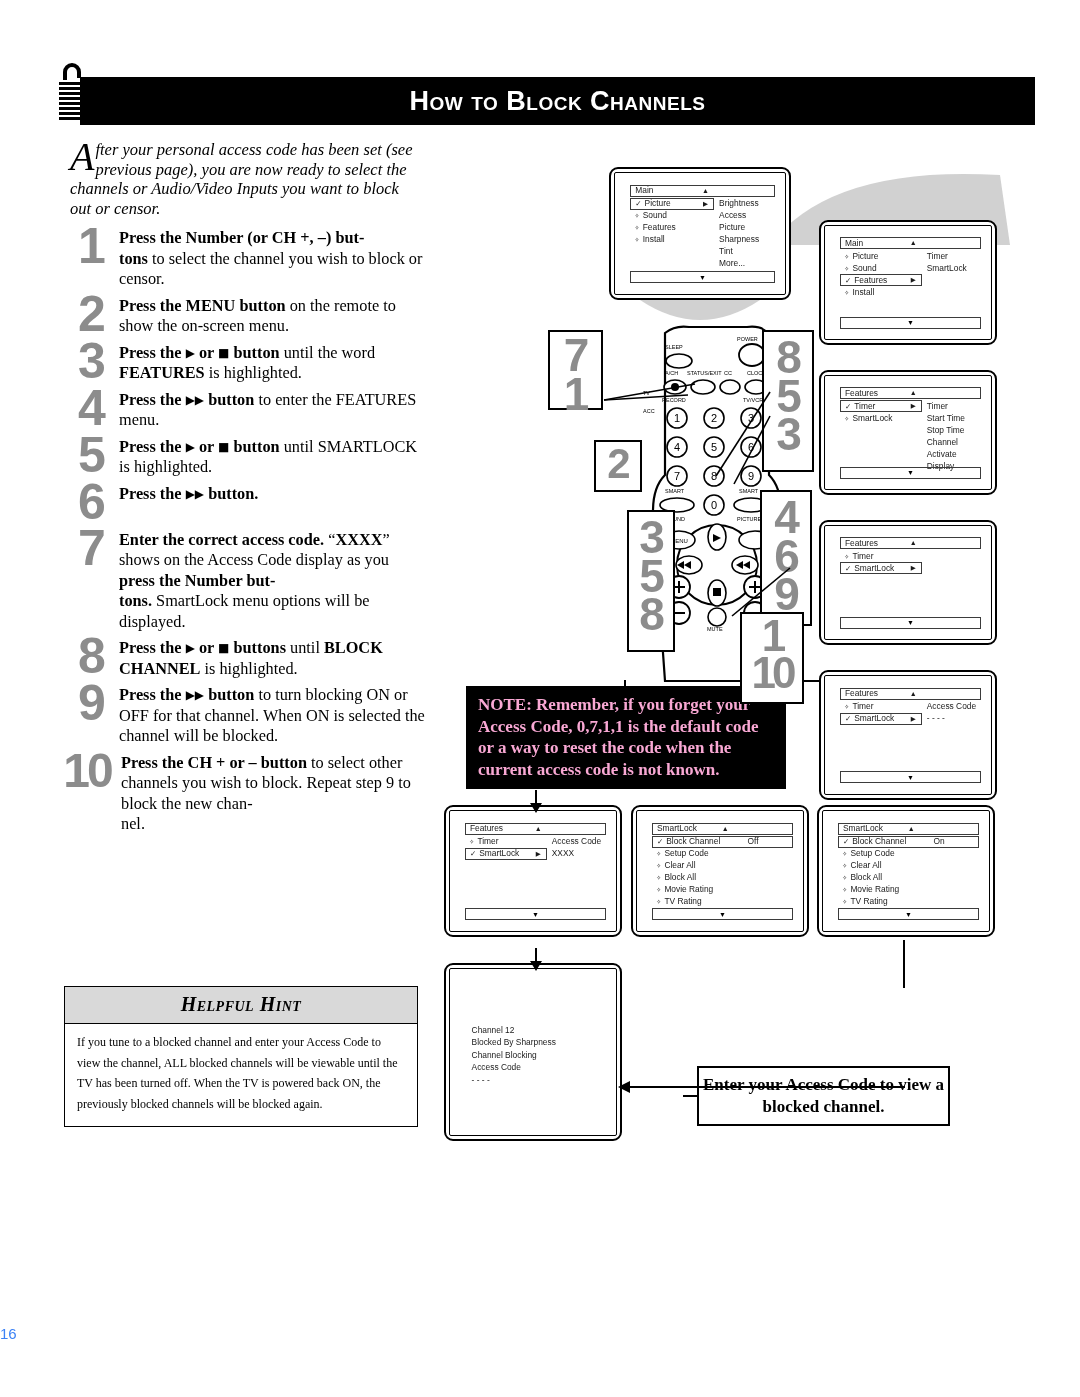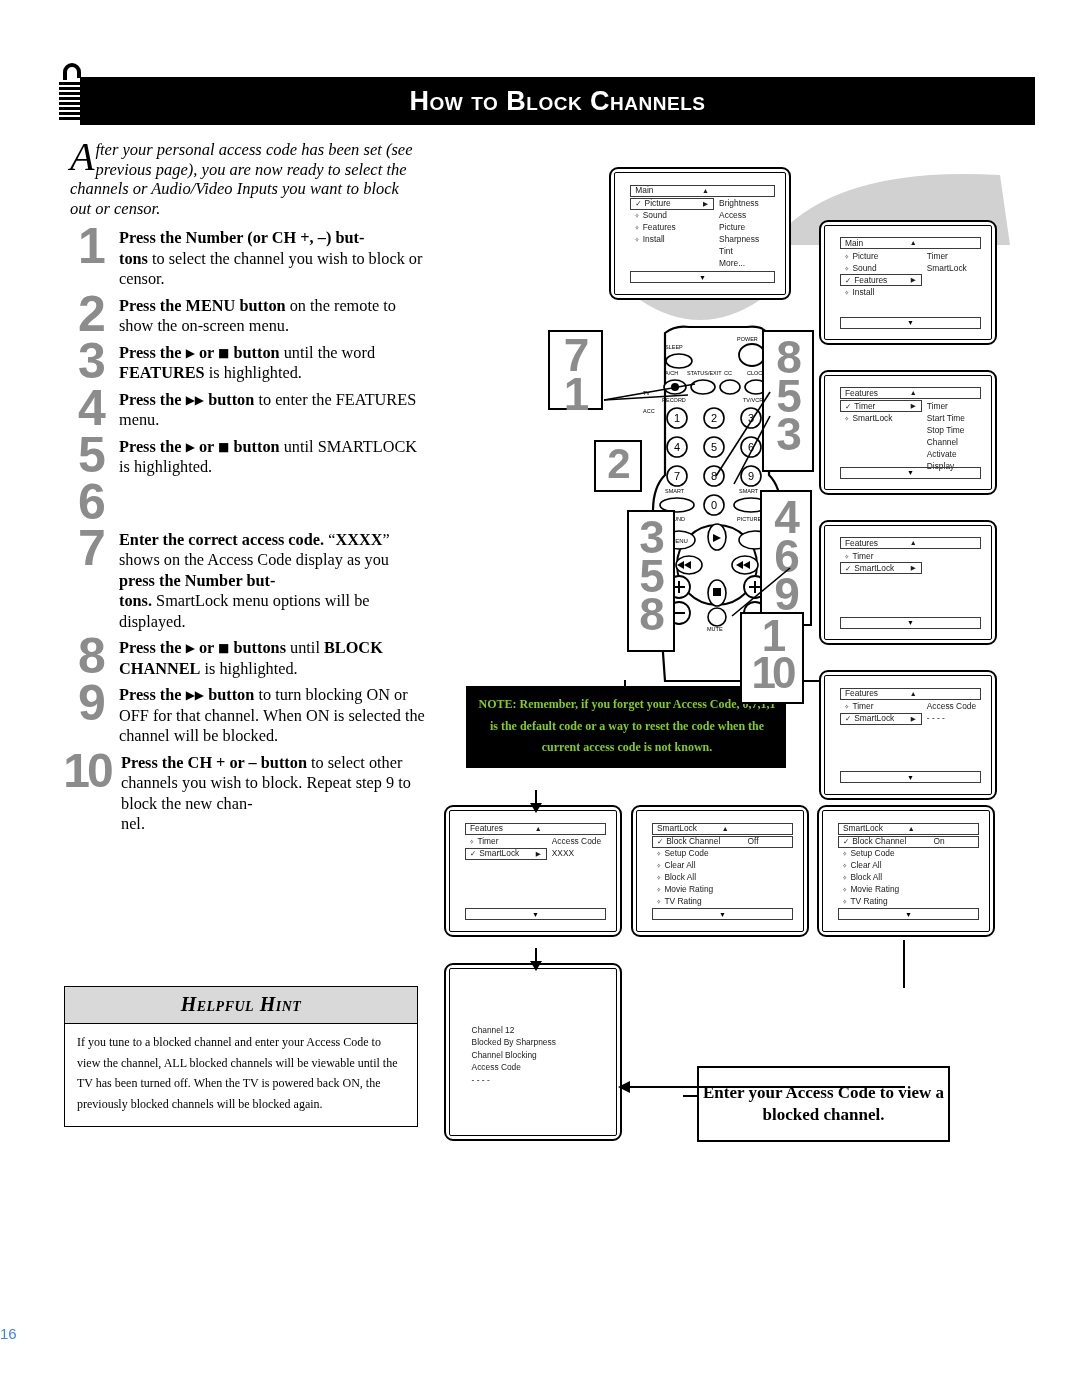--- a/index.html
+++ b/index.html
@@ -179,33 +179,32 @@
     left:13%;top:33%;
     font-family:"Liberation Sans", sans-serif;
     font-size:8.4px;
     line-height:12.5px;
     color:#1a1a1a;
   }
 
   
   .note-box{
     position:absolute;left:466px;top:686px;width:320px;
-    background:#000;color:#84cc16;
+    background:#000;color:#f9a8d4;
     font-family:"Liberation Serif", serif;
     font-weight:bold;
-    font-size:12px;
+    font-size:17px;
     line-height:21.5px;
     padding:8px 10px 9px 12px;
     box-sizing:border-box;
-    text-align:center;
   }
 
   
   .caption-box{
-    position:absolute;left:697px;top:1066px;width:253px;height:76px;
+    position:absolute;left:697px;top:1066px;width:253px;height:60px;
     border:2px solid #000;
     display:flex;align-items:center;justify-content:center;
     text-align:center;
     font-weight:bold;
     font-size:17px;
     line-height:22px;
     box-sizing:border-box;
   }
 
   
@@ -281,20 +280,21 @@
       <div class="step">
         <div class="step-num">4</div>
         <div class="step-body"><span class="b">Press the <span class="gl">▶▶</span> button</span> to enter the FEATURES menu.</div>
       </div>
       <div class="step">
         <div class="step-num">5</div>
         <div class="step-body"><span class="b">Press the <span class="gl">▶</span> or <span class="gl">■</span> button</span> until SMARTLOCK is highlighted.</div>
       </div>
       <div class="step">
         <div class="step-num">6</div>
+        <div class="step-body"><span class="b">Press the <span class="gl">▶▶</span> button.</span></div>
       </div>
       <div class="step">
         <div class="step-num">7</div>
         <div class="step-body"><span class="b">Enter the correct access code.</span> “<span class="b">XXXX</span>” shows on the Access Code display as you <span class="b">press the Number but-<br>tons.</span> SmartLock menu options will be displayed.</div>
       </div>
       <div class="step">
         <div class="step-num">8</div>
         <div class="step-body"><span class="b">Press the <span class="gl">▶</span> or <span class="gl">■</span> buttons</span> until <span class="b">BLOCK CHANNEL</span> is highlighted.</div>
       </div>
       <div class="step">

